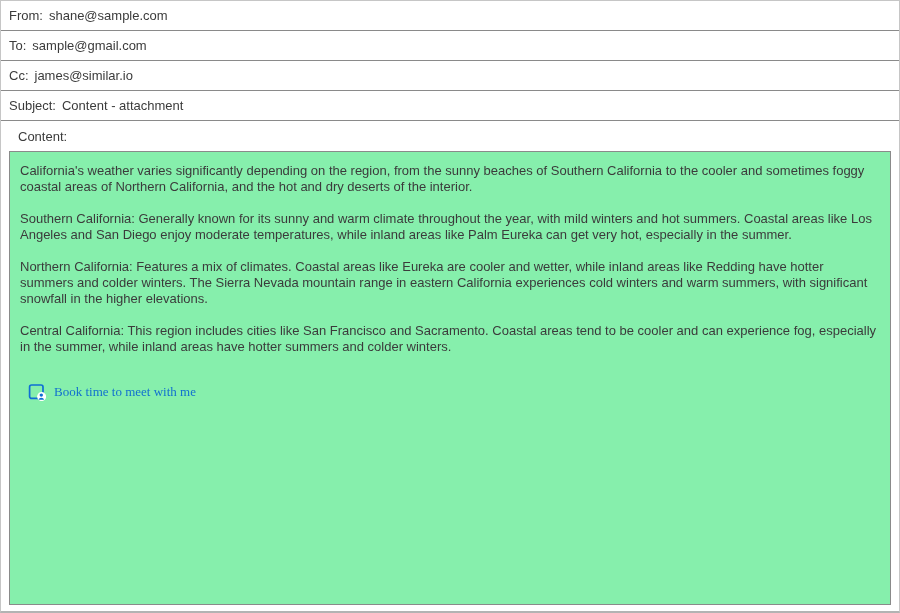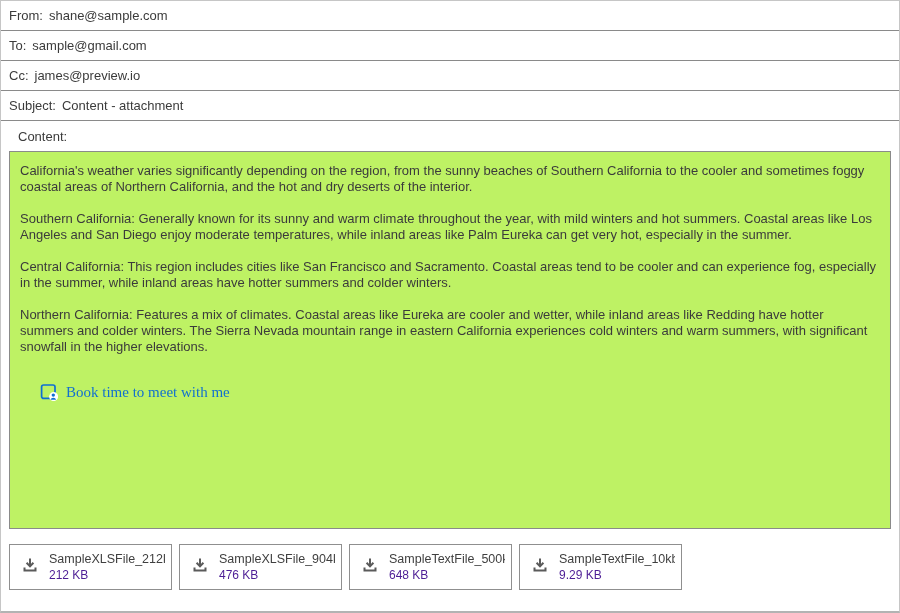--- a/index.html
+++ b/index.html
@@ -26,36 +26,36 @@
   .field-label { margin-right: 6px; white-space: pre; }
   .field-value { white-space: pre; }
   .content-label-row {
     height: 30px;
     display: flex; align-items: center;
     padding: 0 17px;
     font-size: 13px;
   }
   .content-box {
     margin: 0 8px;
-    height: 378px;
+    height: 454px;
     border: 1px solid #8a8a8a;
     padding: 5px 10px;
     font-size: 13px;
     line-height: 16px;
     overflow: hidden;
-    background: #bef264;
+    background: #86efac;
   }
   .content-box p { margin: 11px 0 16px; }
   .content-box p.first { margin-top: 6px; }
   .booking-link {
     display: inline-flex; align-items: center; gap: 8px;
-    margin: 12px 0 0 20px;
+    margin: 12px 0 0 8px;
     color: #1270cf;
     font-family: "Liberation Serif", serif;
-    font-size: 15px;
+    font-size: 13px;
     text-decoration: none;
     cursor: pointer;
   }
   .attachments {
     display: flex; gap: 7px;
     margin: 15px 8px 0;
   }
   .attach-card {
     width: 163px; height: 46px;
     border: 1px solid #8f8f8f;
@@ -86,35 +86,35 @@
     <span class="field-value">shane@sample.com</span>
   </div>
 
   <div class="field-row">
     <span class="field-label">To:</span>
     <span class="field-value">sample@gmail.com</span>
   </div>
 
   <div class="field-row">
     <span class="field-label">Cc:</span>
-    <span class="field-value">james@preview.io</span>
+    <span class="field-value">james@similar.io</span>
   </div>
 
   <div class="field-row">
     <span class="field-label">Subject:</span>
     <span class="field-value">Content - attachment</span>
   </div>
 
   <div class="content-label-row">Content:</div>
 
   <div class="content-box">
     <p class="first">California's weather varies significantly depending on the region, from the sunny beaches of Southern California to the cooler and sometimes foggy coastal areas of Northern California, and the hot and dry deserts of the interior.</p>
     <p>Southern California: Generally known for its sunny and warm climate throughout the year, with mild winters and hot summers. Coastal areas like Los Angeles and San Diego enjoy moderate temperatures, while inland areas like Palm Eureka can get very hot, especially in the summer.</p>
+    <p>Northern California: Features a mix of climates. Coastal areas like Eureka are cooler and wetter, while inland areas like Redding have hotter summers and colder winters. The Sierra Nevada mountain range in eastern California experiences cold winters and warm summers, with significant snowfall in the higher elevations.</p>
     <p>Central California: This region includes cities like San Francisco and Sacramento. Coastal areas tend to be cooler and can experience fog, especially in the summer, while inland areas have hotter summers and colder winters.</p>
-    <p>Northern California: Features a mix of climates. Coastal areas like Eureka are cooler and wetter, while inland areas like Redding have hotter summers and colder winters. The Sierra Nevada mountain range in eastern California experiences cold winters and warm summers, with significant snowfall in the higher elevations.</p>
 
     <a class="booking-link">
       <span style="display:inline-flex;">
         <svg width="18" height="18" viewBox="0 0 18 18">
           <rect x="1.6" y="2" width="13.4" height="13.4" rx="2" fill="none" stroke="#0f6fd4" stroke-width="1.7"></rect>
           <circle cx="13.6" cy="13.6" r="4.5" fill="#ffffff"></circle>
           <circle cx="13.3" cy="12.1" r="1.7" fill="#0f6fd4"></circle>
           <path d="M10.5,16.8 a2.9,2.7 0 0 1 5.6,0 z" fill="#0f6fd4"></path>
         </svg>
       </span>

